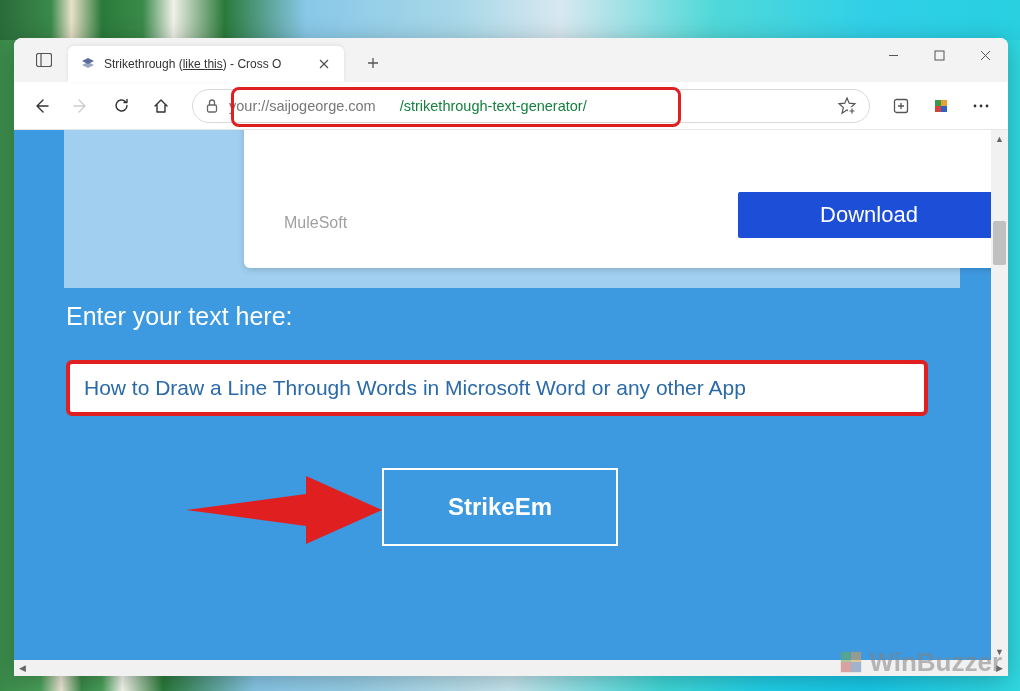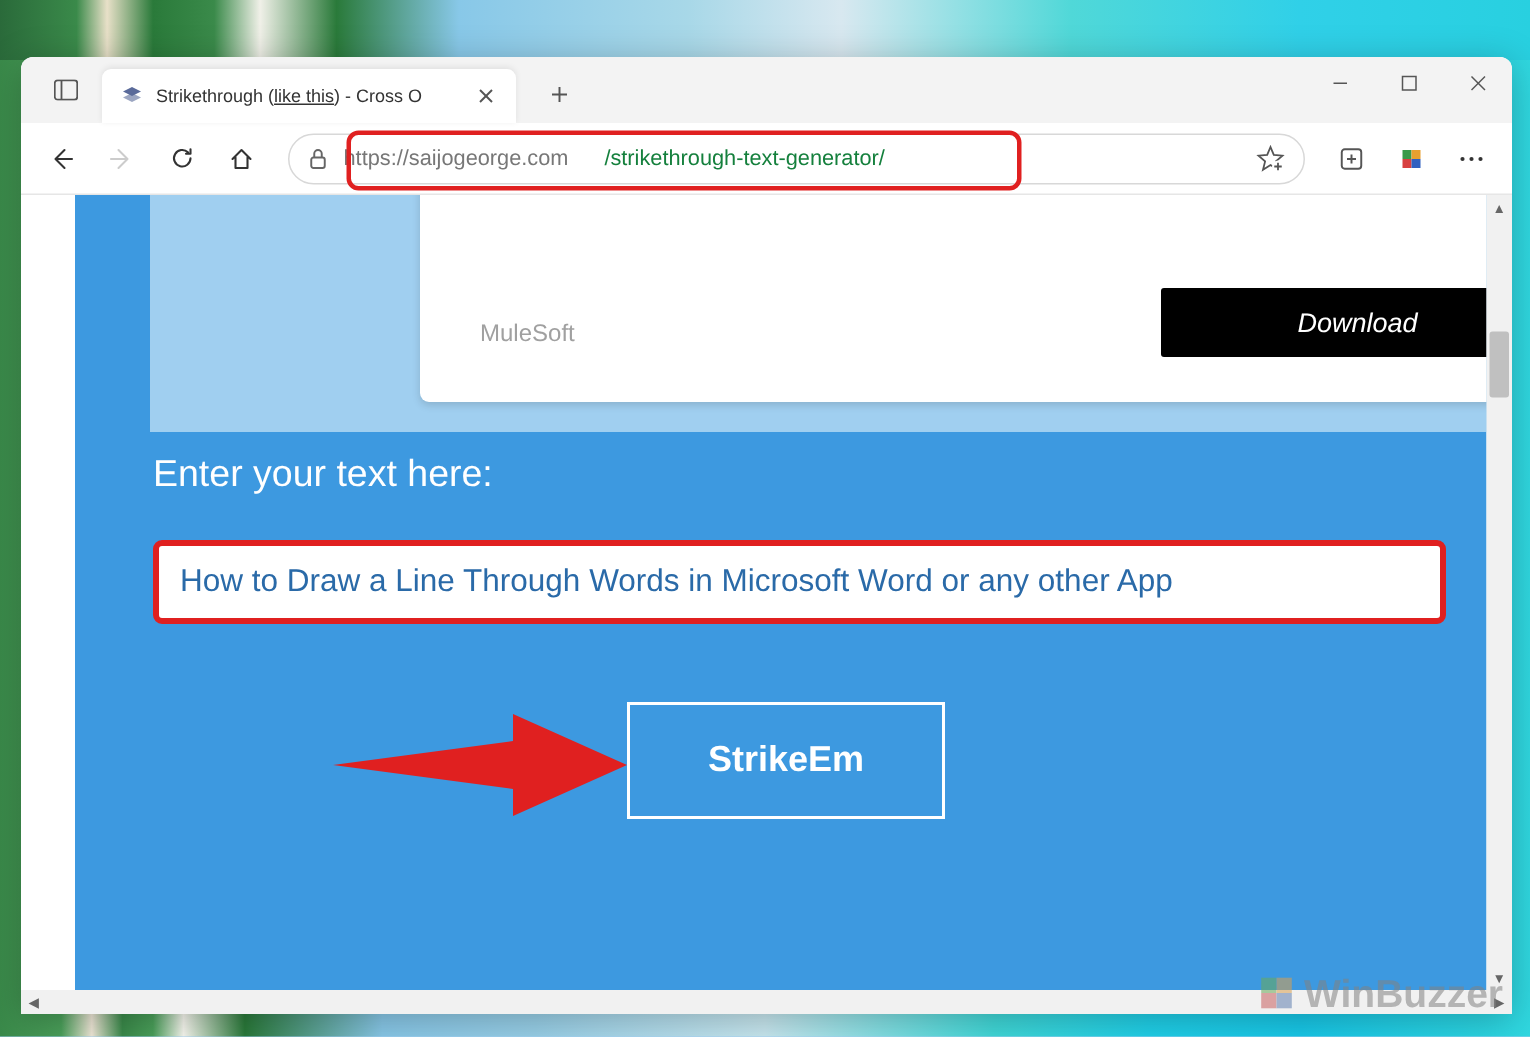--- a/index.html
+++ b/index.html
@@ -187,21 +187,20 @@
     width: 17px; height: 100%;
     display: flex; align-items: center; justify-content: center;
     color: #666; font-size: 9px;
   }
   .hscroll .track { flex: 1; height: 100%; }
   .page {
     position: absolute;
     left: 0; top: 0; right: 17px; bottom: 16px;
     background: #3d99e0;
     overflow: hidden;
-    margin-left: 36px;
   }
   .ad-wrapper {
     position: absolute;
     left: 50px; top: 0;
     width: 896px;
     height: 158px;
     background: #a0cff0;
     padding: 6px;
   }
   .ad-card {
@@ -217,26 +216,25 @@
   .ad-label {
     position: absolute;
     left: 40px; bottom: 36px;
     color: #a0a0a0;
     font-size: 16px;
   }
   .ad-button {
     position: absolute;
     right: 20px; bottom: 30px;
     width: 262px; height: 46px;
-    background: #000000;
+    background: #1d4ed8;
     color: #fff;
-    font-size: 18px;
+    font-size: 22px;
     display: flex; align-items: center; justify-content: center;
     border-radius: 2px;
-    font-style: italic;
   }
   .enter-label {
     position: absolute;
     left: 52px; top: 172px;
     color: #ffffff;
     font-size: 25px;
     font-weight: 400;
   }
   .input-box {
     position: absolute;
@@ -253,21 +251,21 @@
     border: none;
     font-size: 21px;
     color: #2a6aa8;
     background: transparent;
     outline: none;
     font-family: inherit;
   }
   .strike-btn {
     position: absolute;
     left: 368px; top: 338px;
-    width: 212px; height: 78px;
+    width: 236px; height: 78px;
     border: 2px solid #ffffff;
     background: transparent;
     color: #ffffff;
     font-size: 24px;
     font-weight: 600;
     display: flex; align-items: center; justify-content: center;
   }
   .arrow-annotation {
     position: absolute;
     left: 172px; top: 344px;
@@ -367,21 +365,21 @@
         </svg>
     </div>
     <div class="addr-wrap">
       <span class="addr-lock">
         <svg width="14" height="16" viewBox="0 0 14 16">
             <rect x="2.5" y="7" width="9" height="7" rx="1.5" fill="none" stroke="#666" stroke-width="1.3"></rect>
             <path d="M4.5 7 V4.5 A2.5 2.5 0 0 1 9.5 4.5 V7" fill="none" stroke="#666" stroke-width="1.3"></path>
           </svg>
       </span>
       <span class="addr-text">
-        <span>https://</span><span>saijogeorge.com</span><span class="path">/strikethrough-text-generator/</span>
+        <span>your://</span><span>saijogeorge.com</span><span class="path">/strikethrough-text-generator/</span>
       </span>
       <div class="addr-highlight"></div>
       <span class="addr-star">
         <svg width="20" height="20" viewBox="0 0 20 20">
             <path d="M10 2 L12.2 7.2 L18 7.8 L13.6 11.6 L15 17.2 L10 14 L5 17.2 L6.4 11.6 L2 7.8 L7.8 7.2 Z" fill="none" stroke="#555" stroke-width="1.2"></path>
             <circle cx="15" cy="15" r="4" fill="#fff"></circle>
             <line x1="15" y1="12.5" x2="15" y2="17.5" stroke="#555" stroke-width="1.2"></line>
             <line x1="12.5" y1="15" x2="17.5" y2="15" stroke="#555" stroke-width="1.2"></line>
           </svg>
       </span>

